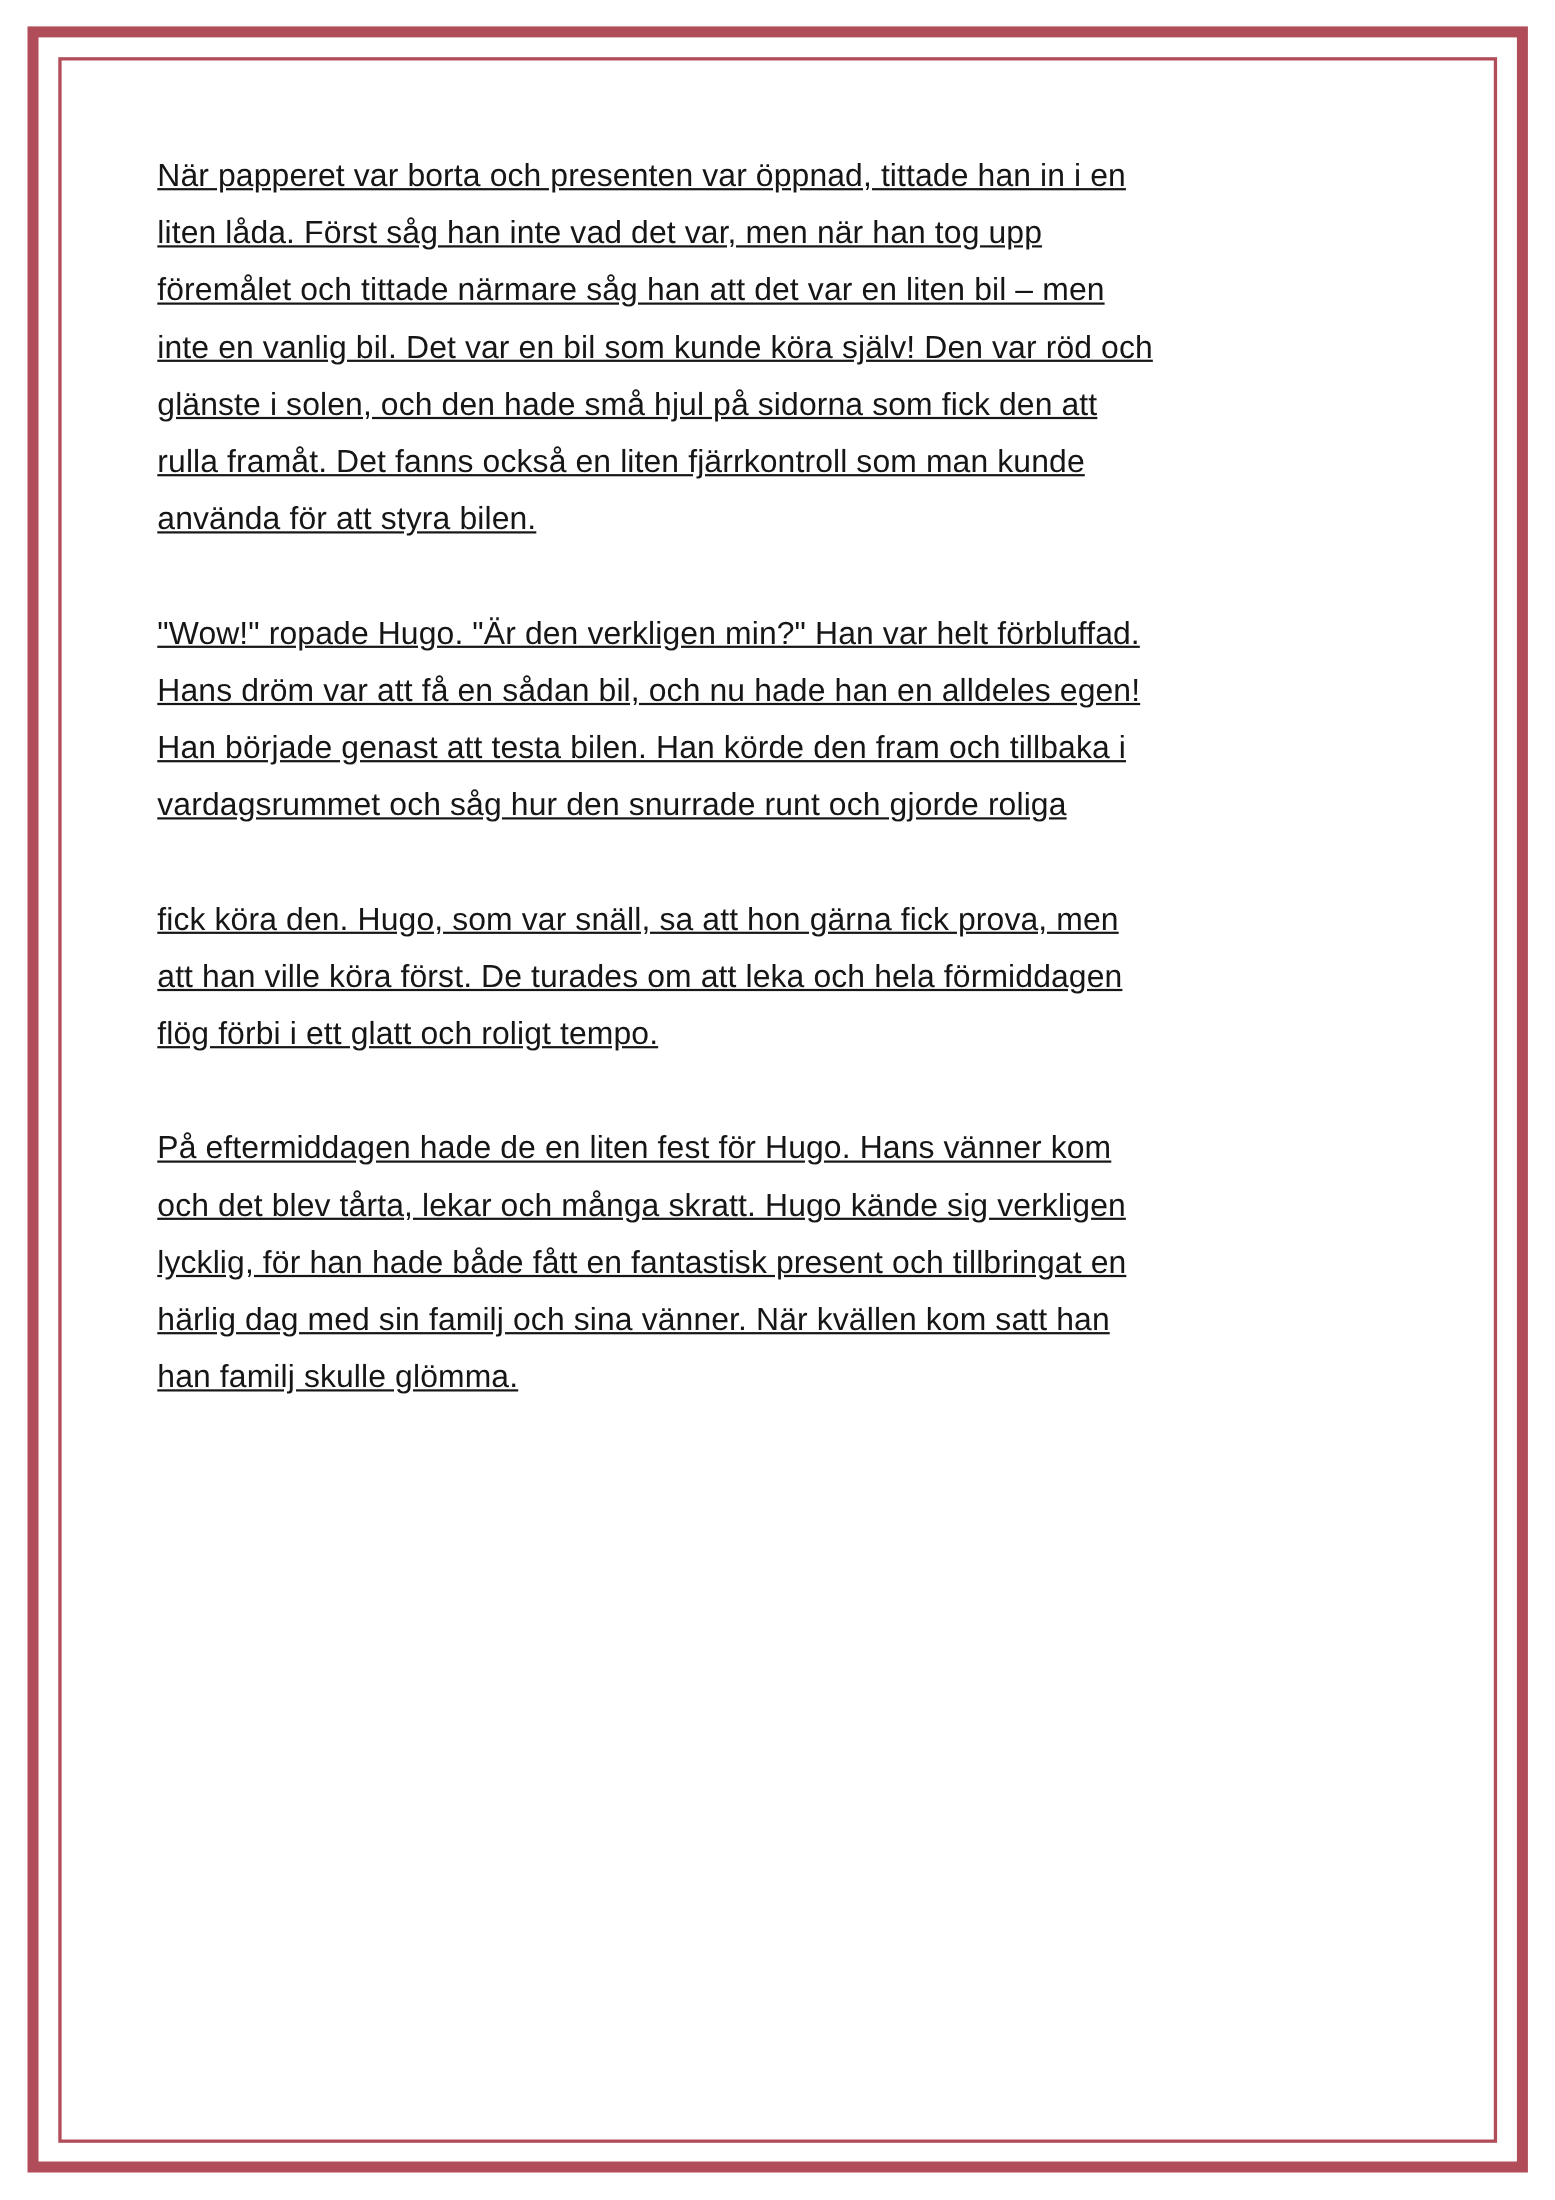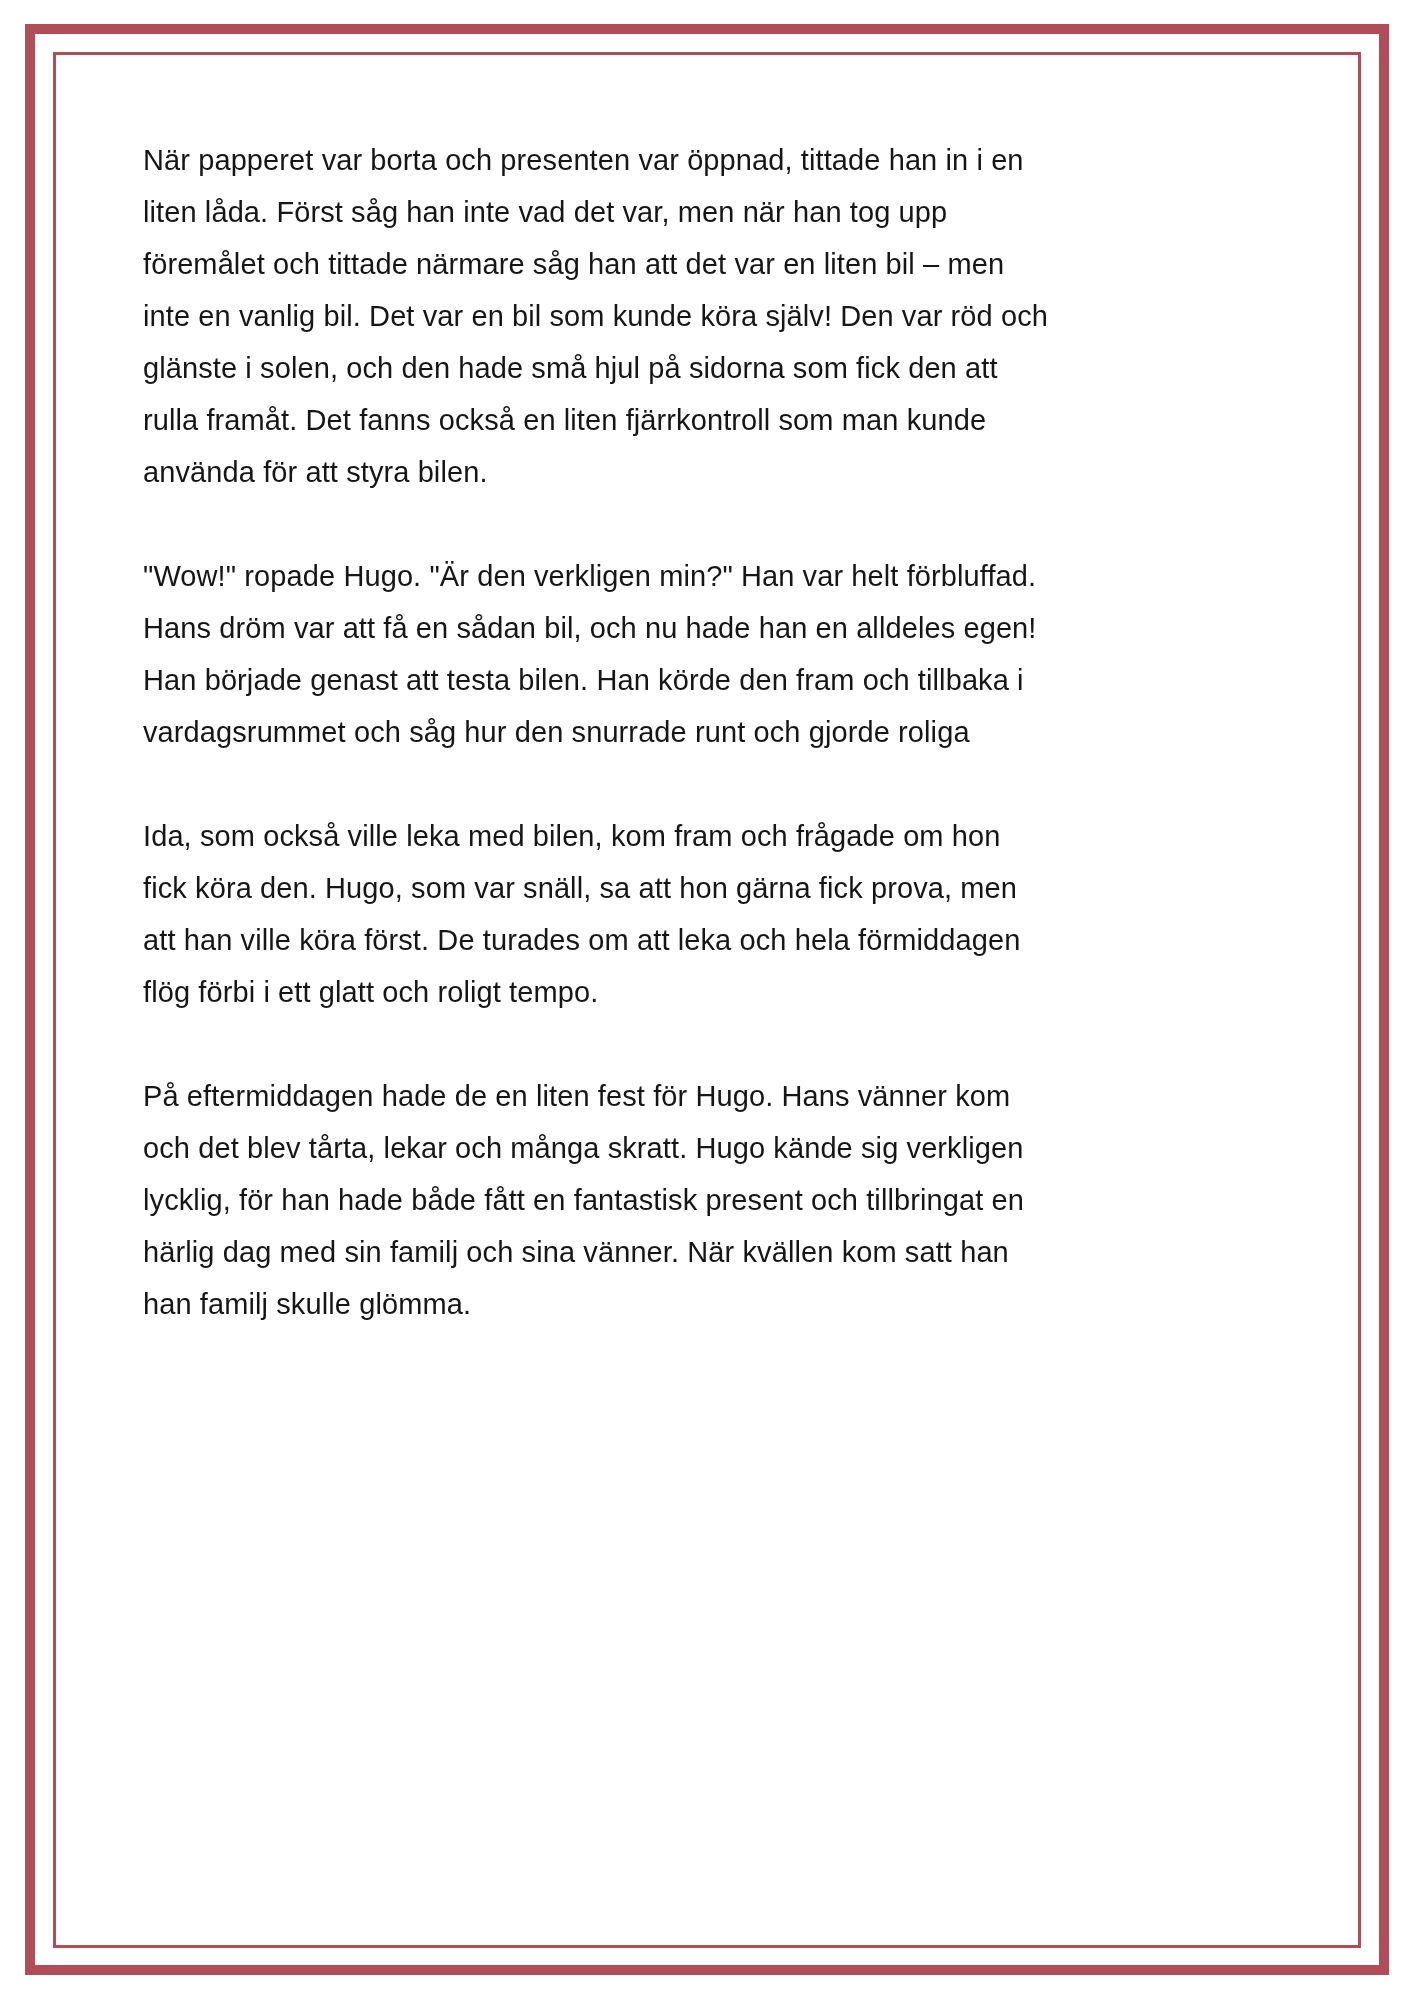--- a/index.html
+++ b/index.html
@@ -29,20 +29,21 @@
   }
   .story {
     position: absolute;
     left: 143px;
     top: 134px;
     right: 120px;
     color: #161616;
   }
   .paragraph {
     margin: 0 0 52px 0;
+    text-decoration: underline;
   }
   .paragraph:last-child {
     margin-bottom: 0;
   }
   .line {
     font-size: 29px;
     line-height: 52px;
     height: 52px;
     white-space: pre;
     letter-spacing: 0.1px;
@@ -64,21 +65,20 @@
         <div class="line">rulla framåt. Det fanns också en liten fjärrkontroll som man kunde</div>
         <div class="line">använda för att styra bilen.</div>
       </div>
       <div class="paragraph">
         <div class="line">"Wow!" ropade Hugo. "Är den verkligen min?" Han var helt förbluffad.</div>
         <div class="line">Hans dröm var att få en sådan bil, och nu hade han en alldeles egen!</div>
         <div class="line">Han började genast att testa bilen. Han körde den fram och tillbaka i</div>
         <div class="line">vardagsrummet och såg hur den snurrade runt och gjorde roliga</div>
       </div>
       <div class="paragraph">
-        <div class="line">Ida, som också ville leka med bilen, kom fram och frågade om hon</div>
         <div class="line">fick köra den. Hugo, som var snäll, sa att hon gärna fick prova, men</div>
         <div class="line">att han ville köra först. De turades om att leka och hela förmiddagen</div>
         <div class="line">flög förbi i ett glatt och roligt tempo.</div>
       </div>
       <div class="paragraph">
         <div class="line">På eftermiddagen hade de en liten fest för Hugo. Hans vänner kom</div>
         <div class="line">och det blev tårta, lekar och många skratt. Hugo kände sig verkligen</div>
         <div class="line">lycklig, för han hade både fått en fantastisk present och tillbringat en</div>
         <div class="line">härlig dag med sin familj och sina vänner. När kvällen kom satt han</div>
         <div class="line">han familj skulle glömma.</div>

